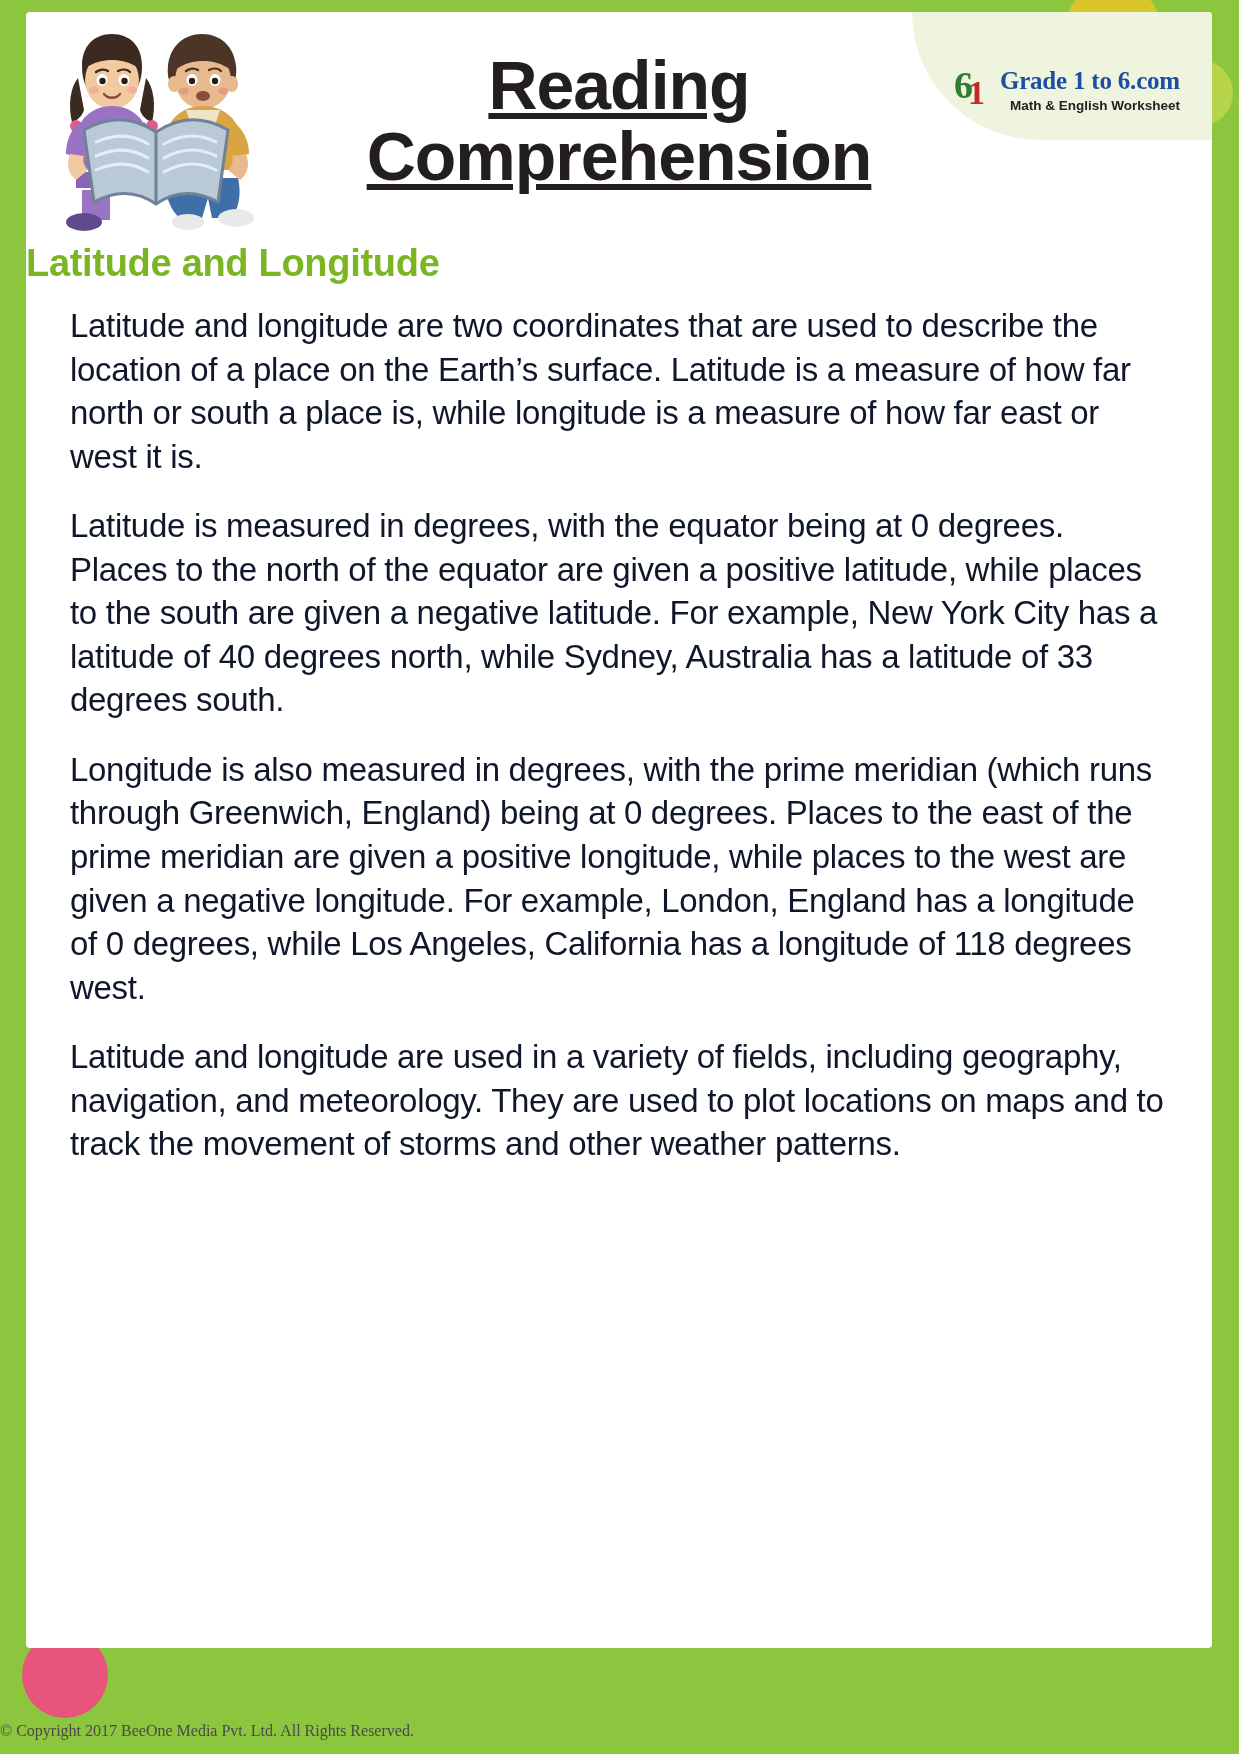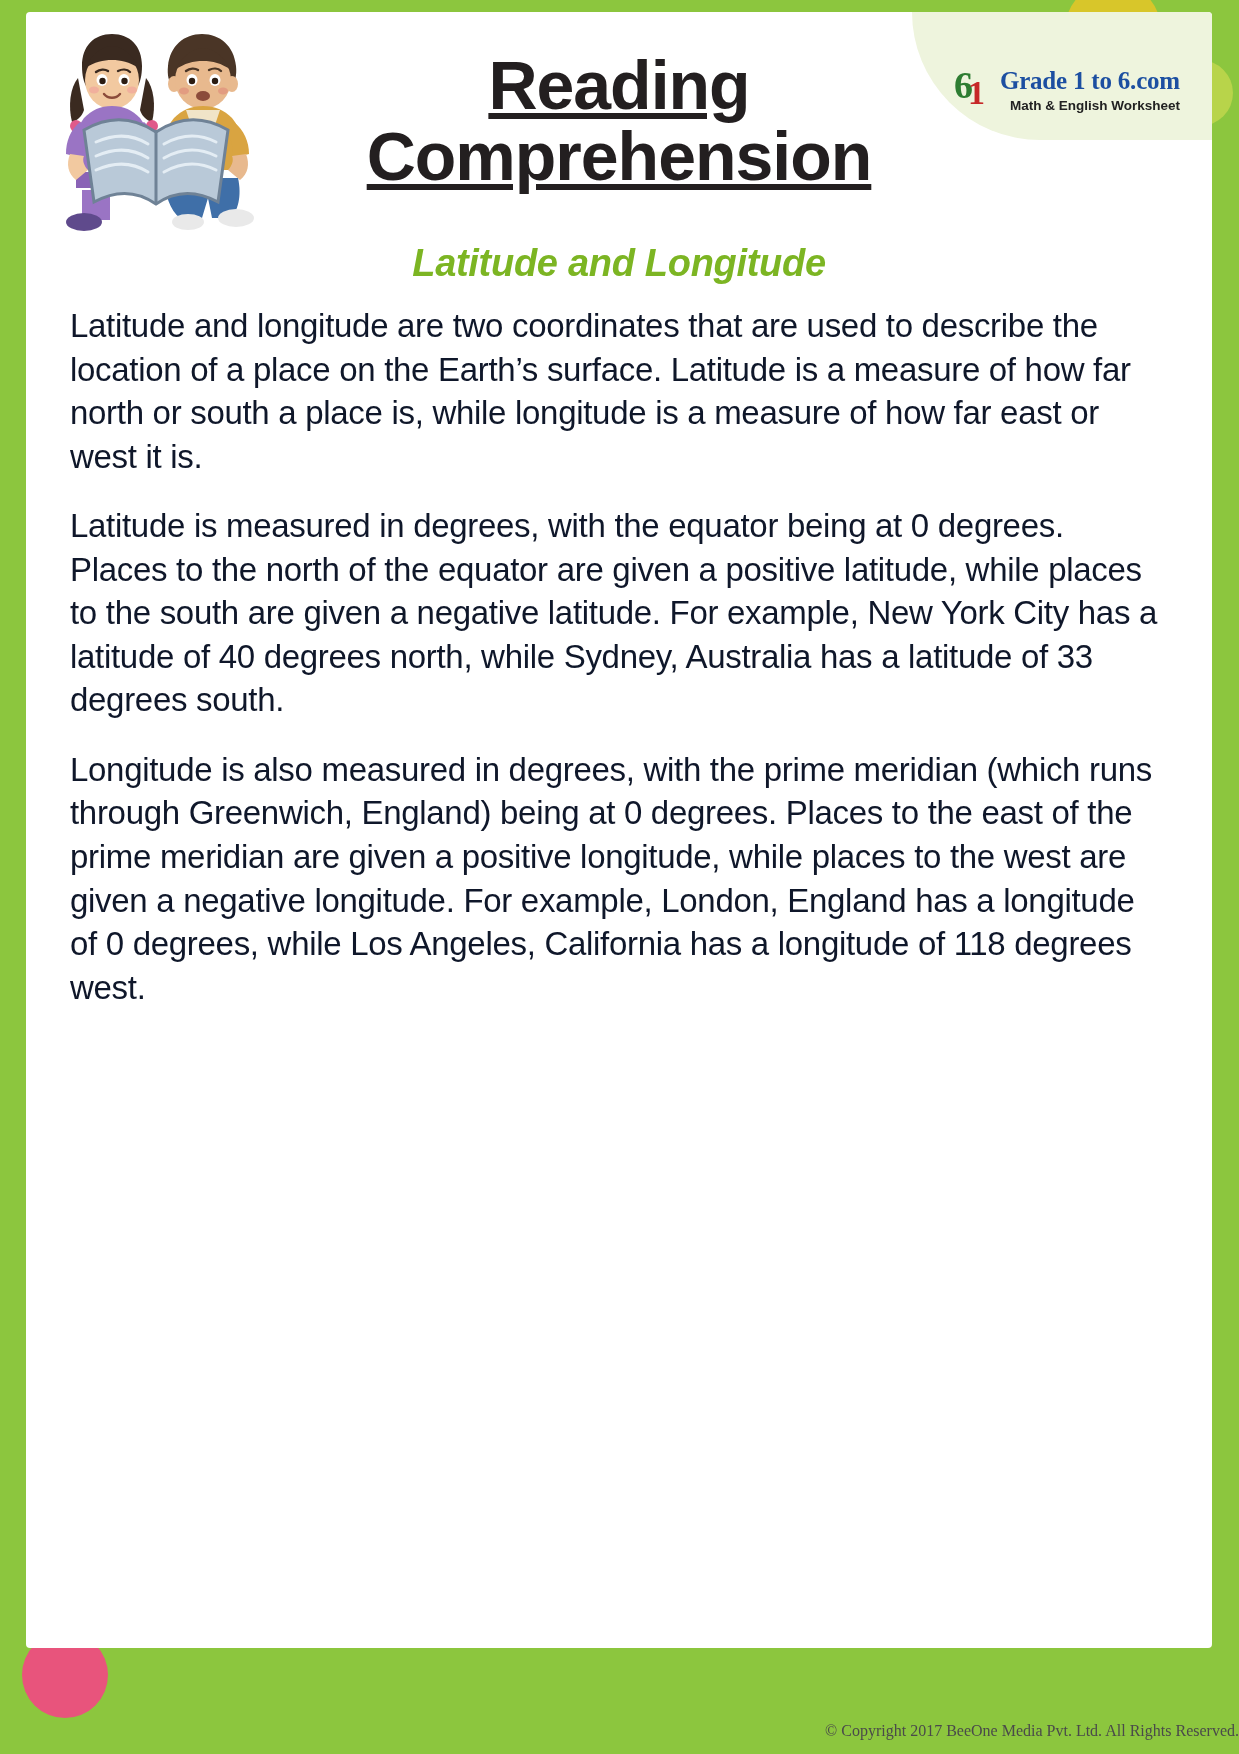--- a/index.html
+++ b/index.html
@@ -143,26 +143,25 @@
     color: #231f20;
     line-height: 1.04;
     letter-spacing: -1px;
     text-decoration: underline;
   }
   .sub-title {
     position: absolute;
     left: 0;
     right: 0;
     top: 230px;
-    text-align: center;
+    text-align: left;
     font-size: 38px;
     font-weight: bold;
     color: #7cb523;
     letter-spacing: -0.3px;
-    font-style: italic;
   }
 
   
   .body-copy {
     position: absolute;
     left: 44px;
     right: 44px;
     top: 292px;
   }
   .body-copy p {
@@ -172,21 +171,21 @@
     color: #0f172a;
     letter-spacing: -0.3px;
   }
 
   
   .footer {
     position: absolute;
     left: 0;
     right: 0;
     bottom: 14px;
-    text-align: right;
+    text-align: left;
     font-family: "Liberation Serif", serif;
     font-size: 16px;
     color: #4a4a4a;
   }
 </style>
 </head>
 <body>
 
 <div class="page-frame">
 
@@ -293,19 +292,20 @@
       <div>Reading</div>
       <div>Comprehension</div>
     </div>
 
     <div class="sub-title">Latitude and Longitude</div>
 
     <div class="body-copy">
       <p>Latitude and longitude are two coordinates that are used to describe the location of a place on the Earth’s surface. Latitude is a measure of how far north or south a place is, while longitude is a measure of how far east or west it is.</p>
       <p>Latitude is measured in degrees, with the equator being at 0 degrees. Places to the north of the equator are given a positive latitude, while places to the south are given a negative latitude. For example, New York City has a latitude of 40 degrees north, while Sydney, Australia has a latitude of 33 degrees south.</p>
       <p>Longitude is also measured in degrees, with the prime meridian (which runs through Greenwich, England) being at 0 degrees. Places to the east of the prime meridian are given a positive longitude, while places to the west are given a negative longitude. For example, London, England has a longitude of 0 degrees, while Los Angeles, California has a longitude of 118 degrees west.</p>
+      <p>Latitude and longitude are used in a variety of fields, including geography, navigation, and meteorology. They are used to plot locations on maps and to track the movement of storms and other weather patterns.</p>
     </div>
 
   </div>
 
   <div class="footer">© Copyright 2017 BeeOne Media Pvt. Ltd. All Rights Reserved.</div>
 
 </div>
 
 </body></html>

